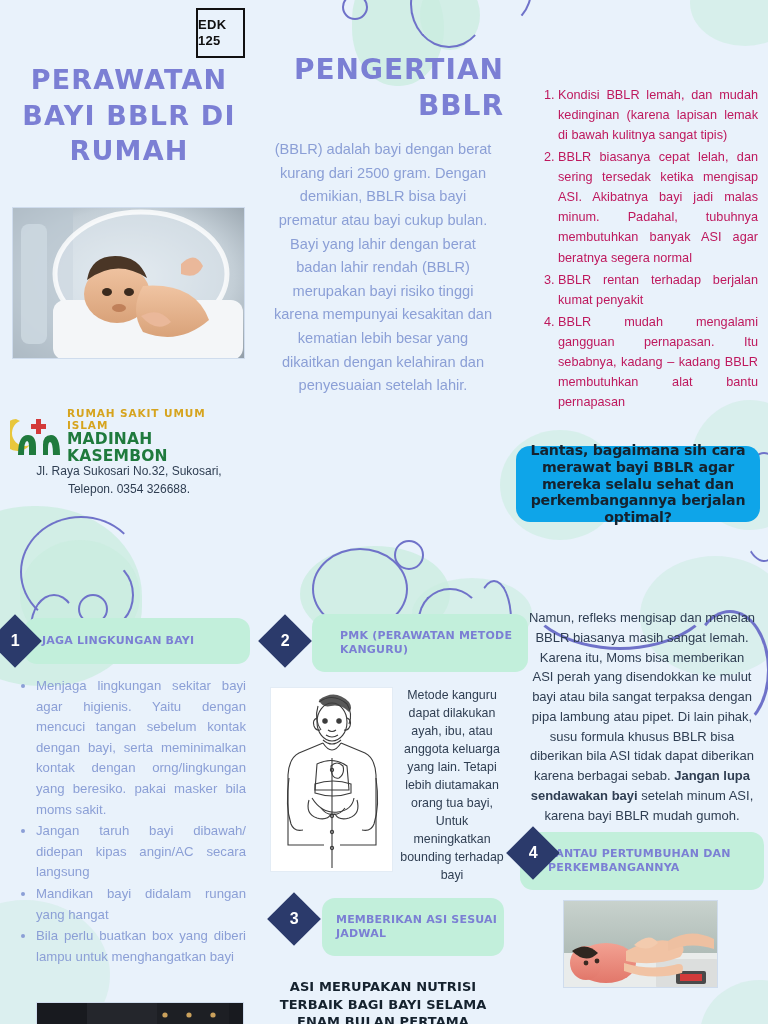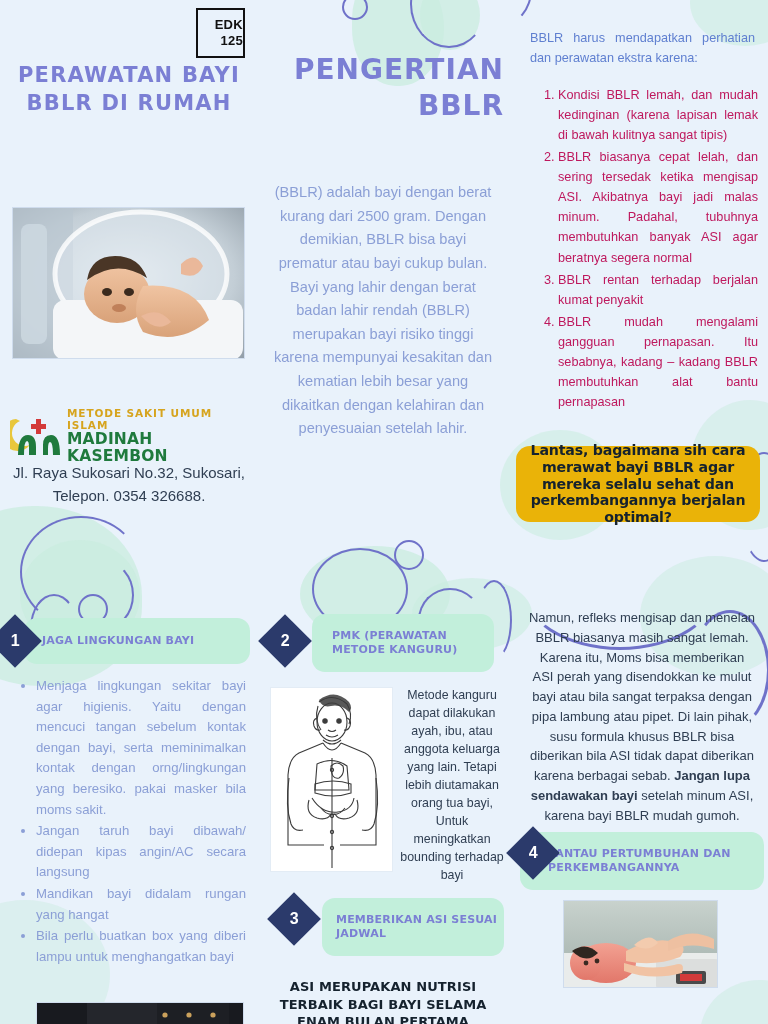--- a/index.html
+++ b/index.html
@@ -21,30 +21,30 @@
   .blob { background: #c9ecdf; border-radius: 50%; opacity: .75; }
   .ring { border: 2.5px solid #6f72c9; border-radius: 50%; background: transparent; }
   .arc  { border: 2.5px solid #6f72c9; background: transparent; border-radius: 50%; }
 
   
   .edk-box {
     position: absolute; left: 196px; top: 8px;
     width: 49px; height: 50px;
     border: 2px solid #111; background: #e9f2fb;
     display: flex; flex-direction: column;
-    align-items: flex-end; justify-content: center;
+    align-items: flex-start; justify-content: center;
     font-size: 13px; font-weight: bold; color: #111;
     line-height: 1.25; letter-spacing: .3px; z-index: 5;
   }
   .main-title {
     position: absolute; left: 0; top: 62px; width: 258px;
     text-align: center;
     font-family: "DejaVu Sans", sans-serif;
     font-weight: bold;
-    font-size: 21px;
+    font-size: 27px;
     letter-spacing: 1.2px;
     line-height: 1.32;
     color: #7b7fd4;
     text-transform: uppercase;
     z-index: 4;
   }
   .photo {
     position: absolute; border: 1px solid #cfdced; background: #c8d6e4;
     overflow: hidden;
   }
@@ -62,56 +62,55 @@
     font-size: 10.5px; font-weight: bold; color: #d6a41e;
     letter-spacing: .9px; line-height: 1.1;
   }
   .logo-l2 {
     font-family: "DejaVu Sans", sans-serif;
     font-size: 15.5px; font-weight: bold; color: #1f7a3d;
     letter-spacing: .2px; line-height: 1.05;
   }
   .address {
     position: absolute; left: 6px; top: 462px; width: 246px;
-    text-align: center; font-size: 15px; color: #2f3e52;
+    text-align: center; font-size: 12px; color: #2f3e52;
     line-height: 1.5;
   }
 
   
   .mid-title {
     position: absolute; left: 260px; top: 52px; width: 244px;
     text-align: right;
     font-family: "DejaVu Sans", sans-serif;
     font-weight: bold; font-size: 28px; letter-spacing: 1px;
     line-height: 1.3; color: #7b7fd4; text-transform: uppercase;
     z-index: 4;
   }
   .mid-body {
     position: absolute; left: 272px; top: 138px; width: 222px;
     text-align: center; font-size: 14.6px; line-height: 1.62;
     color: #8b9fd6;
-    margin-top: 43px;
   }
 
   .right-intro {
     position: absolute; left: 530px; top: 28px; width: 225px;
     text-align: justify; text-align-last: left;
     font-size: 12.7px; line-height: 1.58; color: #5f7fd0;
   }
   ol.right-list {
     position: absolute; left: 540px; top: 85px; width: 218px;
     font-size: 12.7px; line-height: 1.58; color: #be185d;
     padding-left: 18px;
   }
   ol.right-list li { text-align: justify; text-align-last: left; margin-bottom: 2px; }
 
   
   .qbox {
     position: absolute; left: 516px; top: 446px; width: 244px; height: 76px;
-    background: #eab308; border-radius: 14px;
+    background: #0ea5e9; border-radius: 14px;
     display: flex; align-items: center; justify-content: center;
     z-index: 3;
   }
   .qbox-text {
     font-family: "DejaVu Sans", sans-serif;
     font-weight: bold; font-size: 14.2px; line-height: 1.17;
     color: #15222e; text-align: center; padding: 0 6px;
     letter-spacing: -.2px;
   }
 
@@ -248,21 +247,21 @@
 
   <div class="logo-wrap">
     <div class="logo-mark">
       <svg width="52" height="46" viewBox="0 0 52 46">
         <path d="M6 6 a16 16 0 1 0 14 26 a13 13 0 1 1 -10 -24z" fill="#e8c73c"></path>
         <path d="M26 6 h5 v5 h5 v5 h-5 v5 h-5 v-5 h-5 v-5 h5z" fill="#d33a3a"></path>
         <path d="M8 42 q0 -20 10 -20 q8 0 8 12 v8 h7 v-10 q0 -10 8 -10 q9 0 9 20 h-7 q0 -13 -3 -13 q-2 0 -2 7 v6 h-19 v-8 q0 -6 -2 -6 q-3 0 -3 14z" fill="#1f7a3d"></path>
       </svg>
     </div>
     <div class="logo-text">
-      <div class="logo-l1">METODE SAKIT UMUM ISLAM</div>
+      <div class="logo-l1">RUMAH SAKIT UMUM ISLAM</div>
       <div class="logo-l2">MADINAH KASEMBON</div>
     </div>
   </div>
 
   <div class="address">
     <div>Jl. Raya Sukosari No.32, Sukosari,</div>
     <div>Telepon. 0354 326688.</div>
   </div>
 
   <div class="diamond" style="left:-4px; top:622px;">
@@ -290,21 +289,21 @@
       <rect x="60" y="22" width="10" height="18" fill="#7a4a52"></rect>
     </svg>
   </div>
 
   <div class="mid-title">PENGERTIAN BBLR</div>
   <div class="mid-body">(BBLR) adalah bayi dengan berat kurang dari 2500 gram. Dengan demikian, BBLR bisa bayi prematur atau bayi cukup bulan. Bayi yang lahir dengan berat badan lahir rendah (BBLR) merupakan bayi risiko tinggi karena mempunyai kesakitan dan kematian lebih besar yang dikaitkan dengan kelahiran dan penyesuaian setelah lahir.</div>
 
   <div class="diamond" style="left:266px; top:622px;">
     <span>2</span>
   </div>
-  <div class="pill" style="left:312px; top:614px; width:182px; height:58px; padding-left:20px;">
+  <div class="pill" style="left:312px; top:614px; width:216px; height:58px; padding-left:28px;">
     <div class="pill-text">PMK (PERAWATAN METODE KANGURU)</div>
   </div>
 
   <div class="pmk-illus">
     <svg width="123" height="185" viewBox="0 0 123 185">
       <rect width="123" height="185" fill="#ffffff"></rect>
       <g fill="none" stroke="#3b3b3b" stroke-width="1.1">
         <path d="M48 14 q14 -10 28 2 q6 10 2 20"></path>
         <path d="M47 18 q-4 14 3 24"></path>
         <ellipse cx="61" cy="34" rx="15" ry="19"></ellipse>
@@ -340,21 +339,20 @@
   <div class="pmk-text">Metode kanguru dapat dilakukan ayah, ibu, atau anggota keluarga yang lain. Tetapi lebih diutamakan orang tua bayi, Untuk meningkatkan bounding terhadap bayi</div>
 
   <div class="diamond" style="left:275px; top:900px;">
     <span>3</span>
   </div>
   <div class="pill" style="left:322px; top:898px; width:182px; height:58px; padding-left:14px;">
     <div class="pill-text">MEMBERIKAN ASI SESUAI JADWAL</div>
   </div>
   <div class="asi-caption">ASI MERUPAKAN NUTRISI TERBAIK BAGI BAYI SELAMA ENAM BULAN PERTAMA KEHIDUPANNYA.</div>
 
-  <div class="right-intro">BBLR harus mendapatkan perhatian dan perawatan ekstra karena:</div>
   <ol class="right-list">
     <li>Kondisi BBLR lemah, dan mudah kedinginan (karena lapisan lemak di bawah kulitnya sangat tipis)</li>
     <li>BBLR biasanya cepat lelah, dan sering tersedak ketika mengisap ASI. Akibatnya bayi jadi malas minum. Padahal, tubuhnya membutuhkan banyak ASI agar beratnya segera normal</li>
     <li>BBLR rentan terhadap berjalan kumat penyakit</li>
     <li>BBLR mudah mengalami gangguan pernapasan. Itu sebabnya, kadang – kadang BBLR membutuhkan alat bantu pernapasan</li>
   </ol>
 
   <div class="qbox">
     <div class="qbox-text">Lantas, bagaimana sih cara merawat bayi BBLR agar mereka selalu sehat dan perkembangannya berjalan optimal?</div>
   </div>

